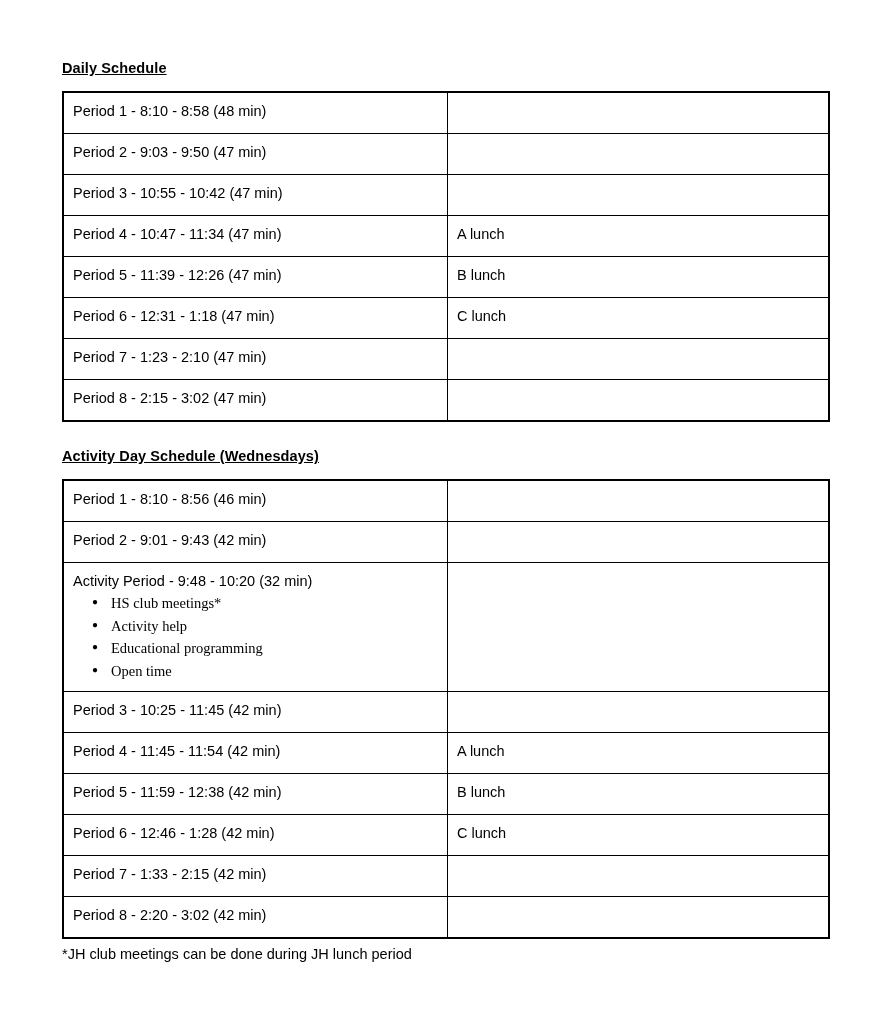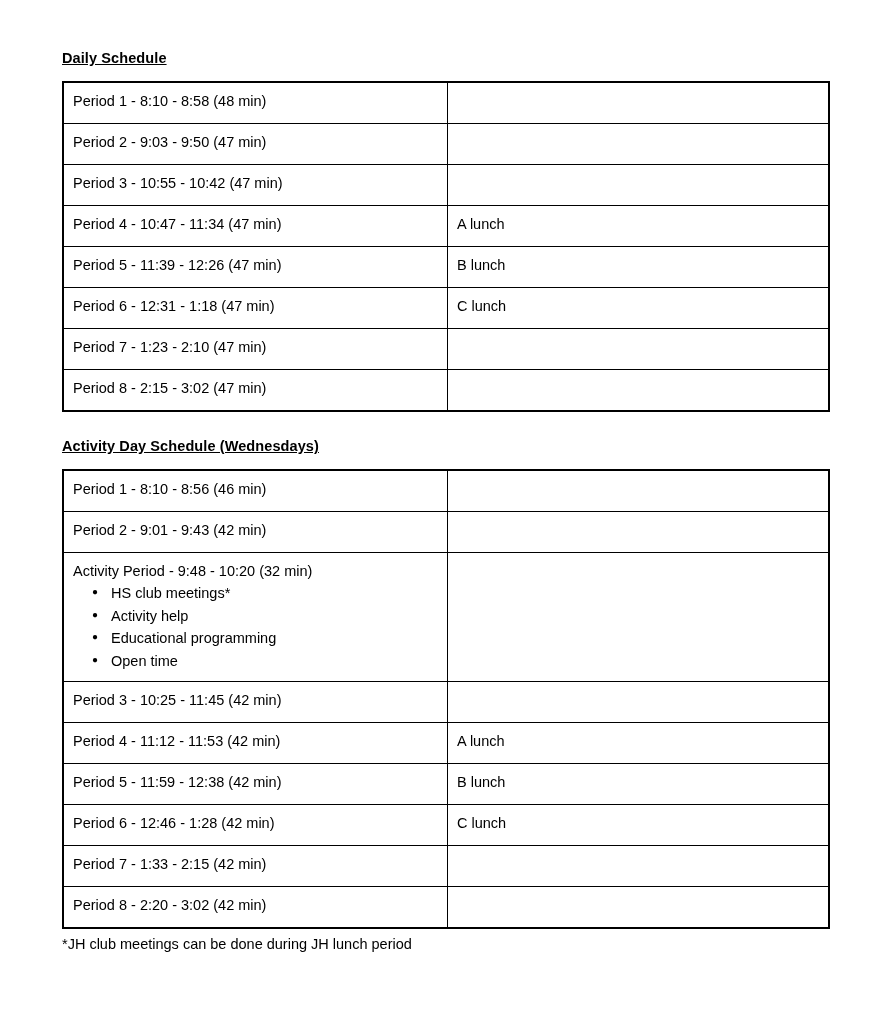--- a/index.html
+++ b/index.html
@@ -21,21 +21,21 @@
     box-sizing: border-box;
     padding: 40px 62px 0 62px;
   }
   .section-title {
     font-size: 14.5px;
     font-weight: bold;
     text-decoration: underline;
     letter-spacing: 0.1px;
     margin: 0;
   }
-  .title-daily { margin-top: 10px; text-decoration: underline; }
+  .title-daily { margin-top: 20px; text-decoration: underline; }
   .title-activity { margin-top: 26px; }
 
   table.schedule {
     border-collapse: collapse;
     width: 745px;
     table-layout: fixed;
     margin-top: 15px;
     border: 2px solid #000;
   }
   table.schedule td {
@@ -49,20 +49,21 @@
   table.schedule td.col-left { width: 374px; }
   table.schedule td.col-right { width: 371px; }
 
   .activity-cell .act-head {
     margin: 0 0 2px 0;
   }
   .activity-cell ul {
     margin: 0;
     padding-left: 38px;
     list-style: none;
+    font-family: Liberation Serif, serif;
   }
   .activity-cell li {
     position: relative;
     font-size: 14.5px;
     line-height: 1.55;
   }
   .activity-cell li:before {
     content: "\25CF";
     position: absolute;
     left: -19px;
@@ -142,21 +143,21 @@
             <li>Open time</li>
           </ul>
         </td>
         <td class="col-right"></td>
       </tr>
       <tr>
         <td class="col-left">Period 3 - 10:25 - 11:45 (42 min)</td>
         <td class="col-right"></td>
       </tr>
       <tr>
-        <td class="col-left">Period 4 - 11:12 - 11:53 (42 min)</td>
+        <td class="col-left">Period 4 - 11:45 - 11:54 (42 min)</td>
         <td class="col-right">A lunch</td>
       </tr>
       <tr>
         <td class="col-left">Period 5 - 11:59 - 12:38 (42 min)</td>
         <td class="col-right">B lunch</td>
       </tr>
       <tr>
         <td class="col-left">Period 6 - 12:46 - 1:28 (42 min)</td>
         <td class="col-right">C lunch</td>
       </tr>

